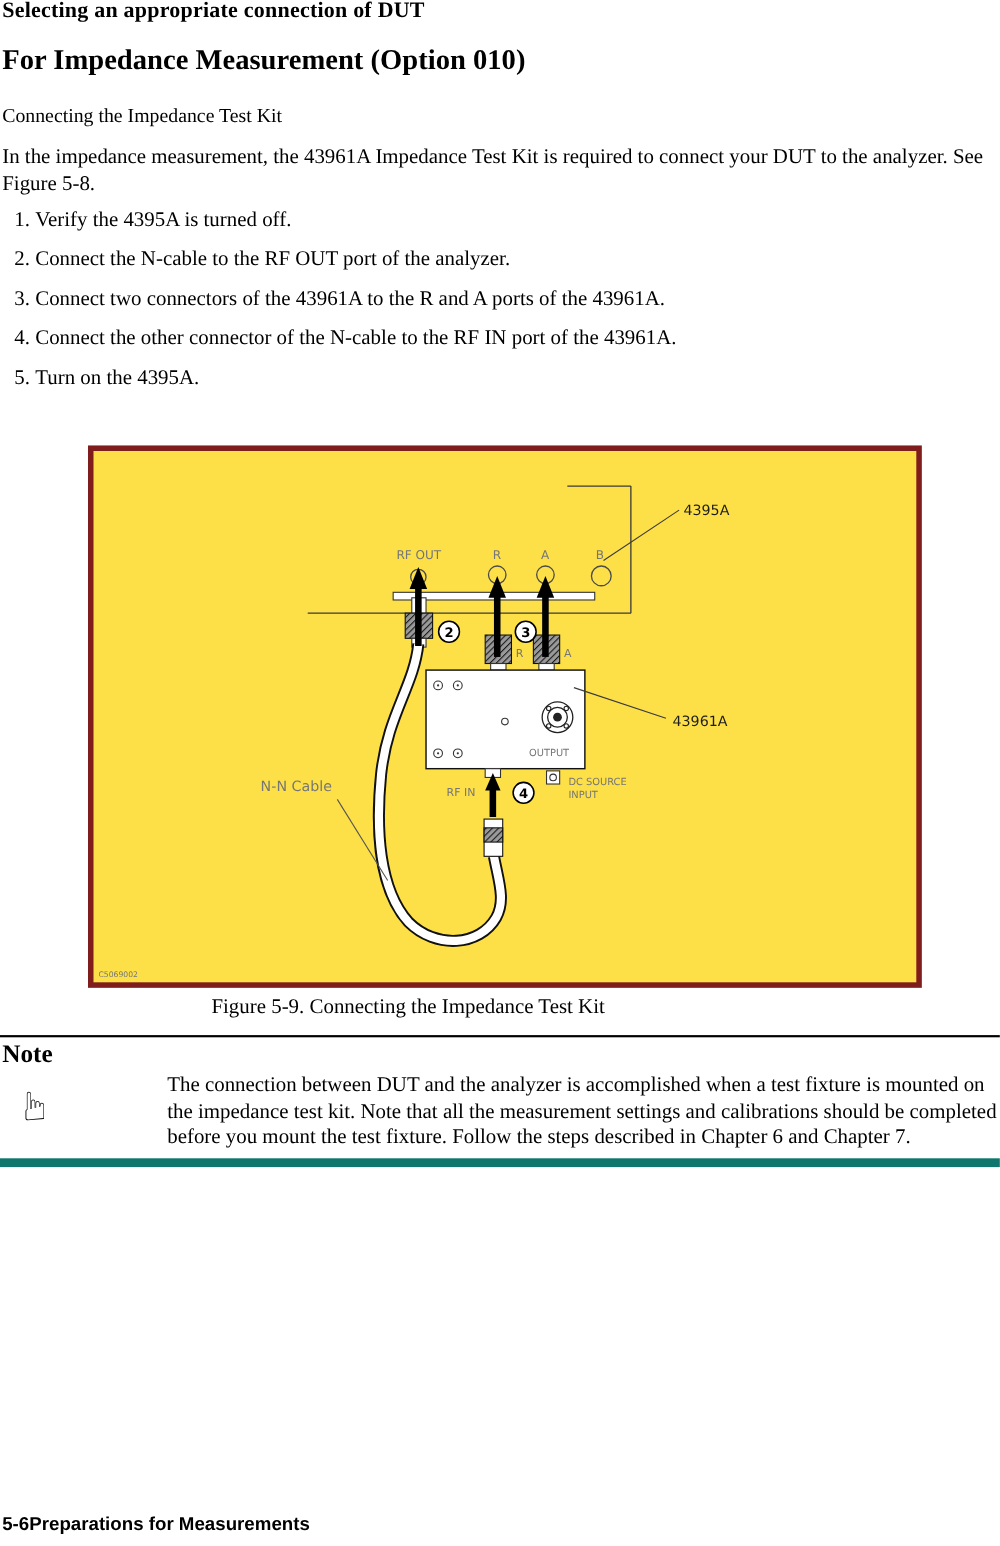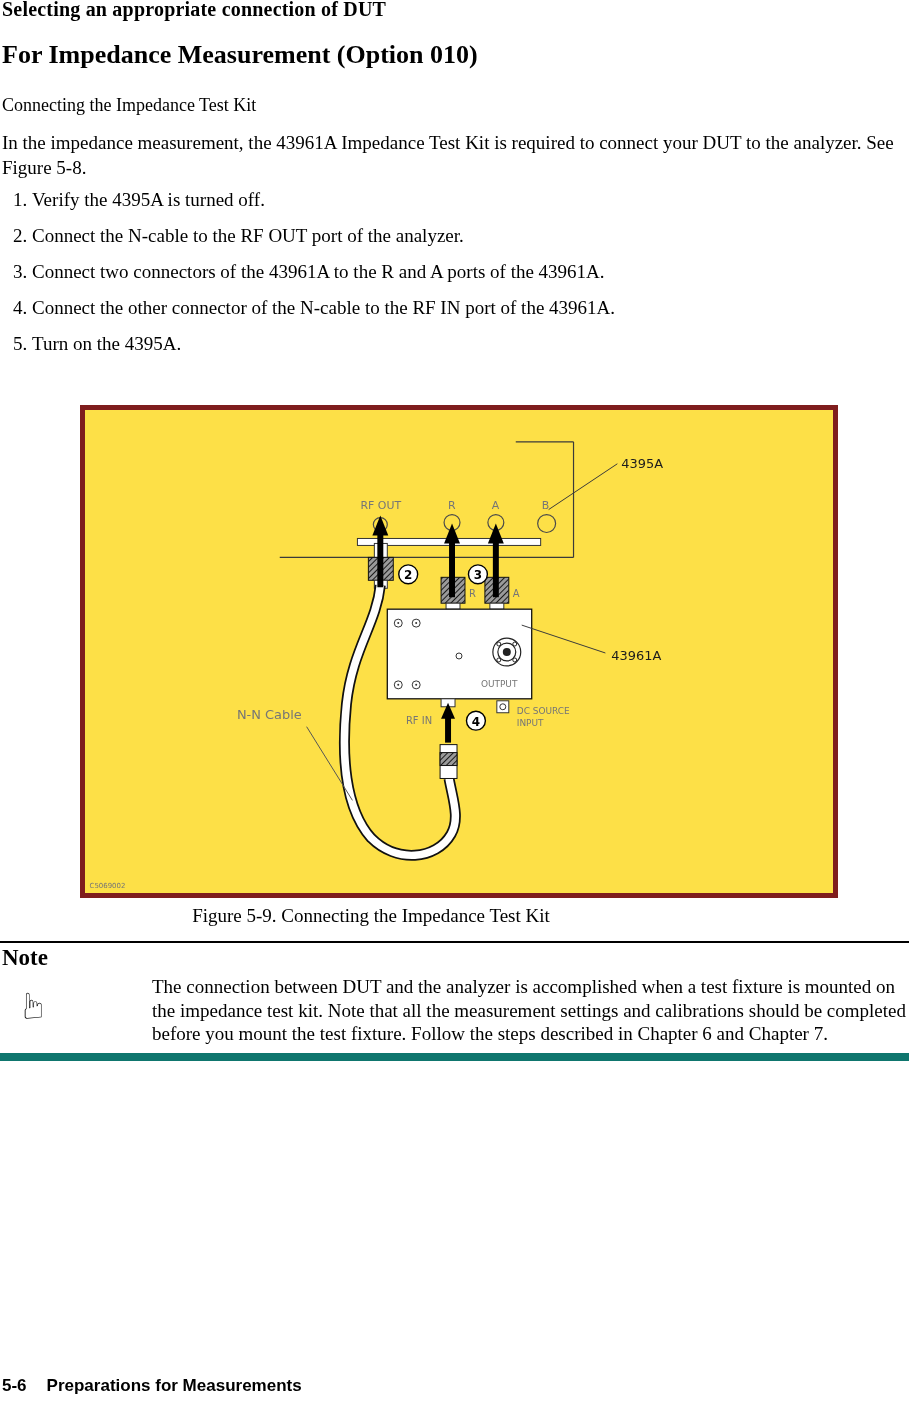--- a/index.html
+++ b/index.html
@@ -27,21 +27,21 @@
   .note-block { position:absolute; left:0; top:941px; width:909px; height:110px;
                 border-top:2px solid #000; border-bottom:8px solid #0f766e; }
   .note-label { position:absolute; left:2px; top:2px; font-size:23px; font-weight:bold; }
   .note-icon  { position:absolute; left:16px; top:42px; font-size:36px; color:#000;
                 font-family:"DejaVu Sans", sans-serif;
                 transform:rotate(-90deg); transform-origin:50% 50%; }
   .note-text  { position:absolute; left:152px; top:4px; width:756px; font-size:19px; line-height:23.5px;margin-top:28px; }
 
   .footer { position:absolute; left:2px; top:1376px; font-family:"Liberation Sans", sans-serif;
             font-weight:bold; font-size:17px; }
-  .footer .footer-title { margin-left:20px; }
+  .footer .footer-title { }
 </style>
 </head>
 <body>
 
 <div class="running-header">Selecting an appropriate connection of DUT</div>
 <div class="section-title">For Impedance Measurement (Option 010)</div>
 <div class="subsection-title">Connecting the Impedance Test Kit</div>
 <div class="intro">In the impedance measurement, the 43961A Impedance Test Kit is required to connect your DUT to the analyzer.  See Figure 5-8.</div>
 
 <ol class="steps">

